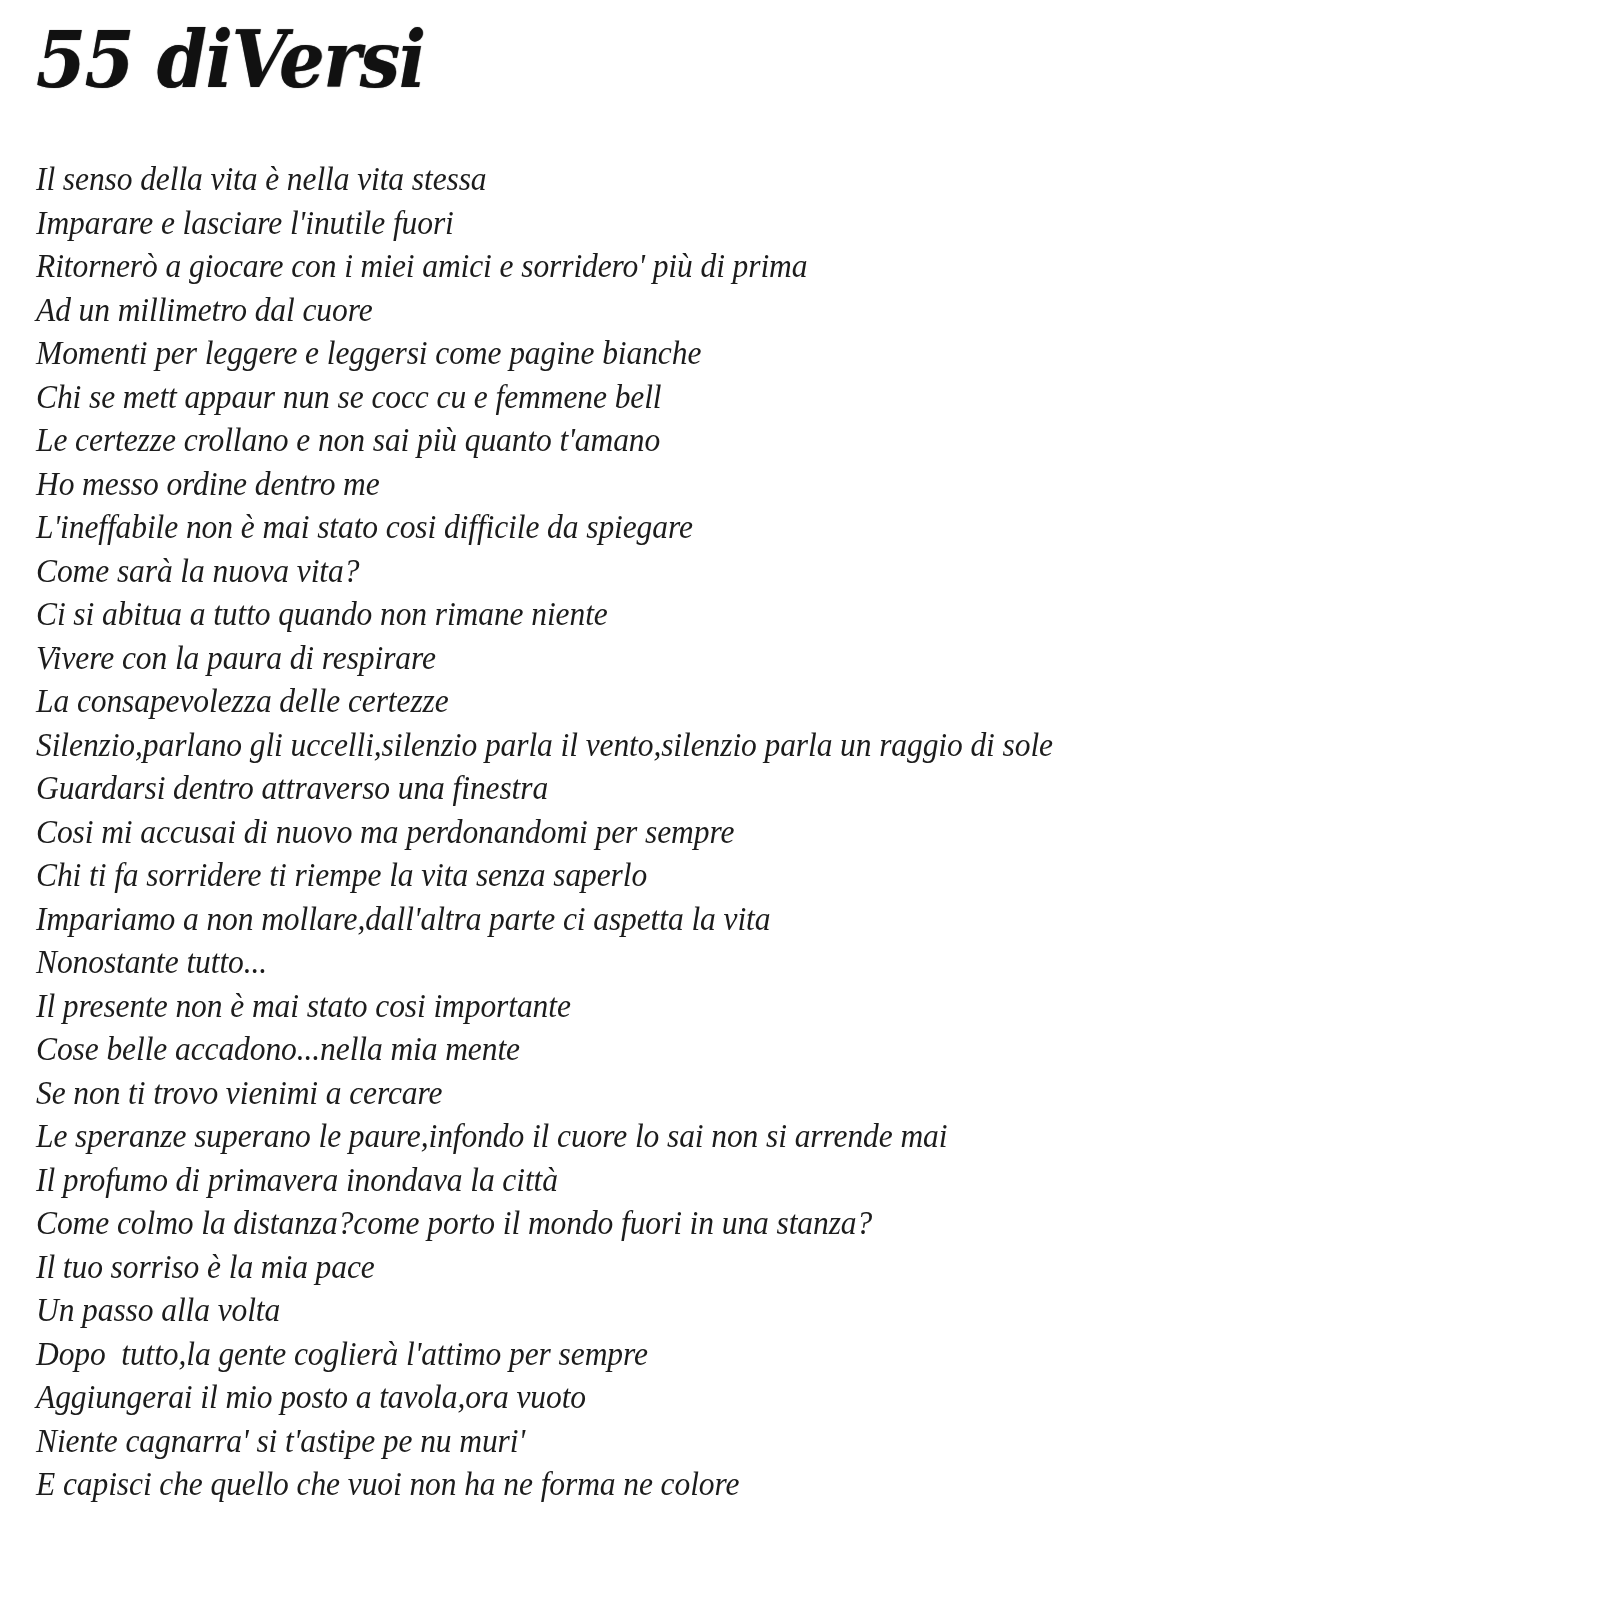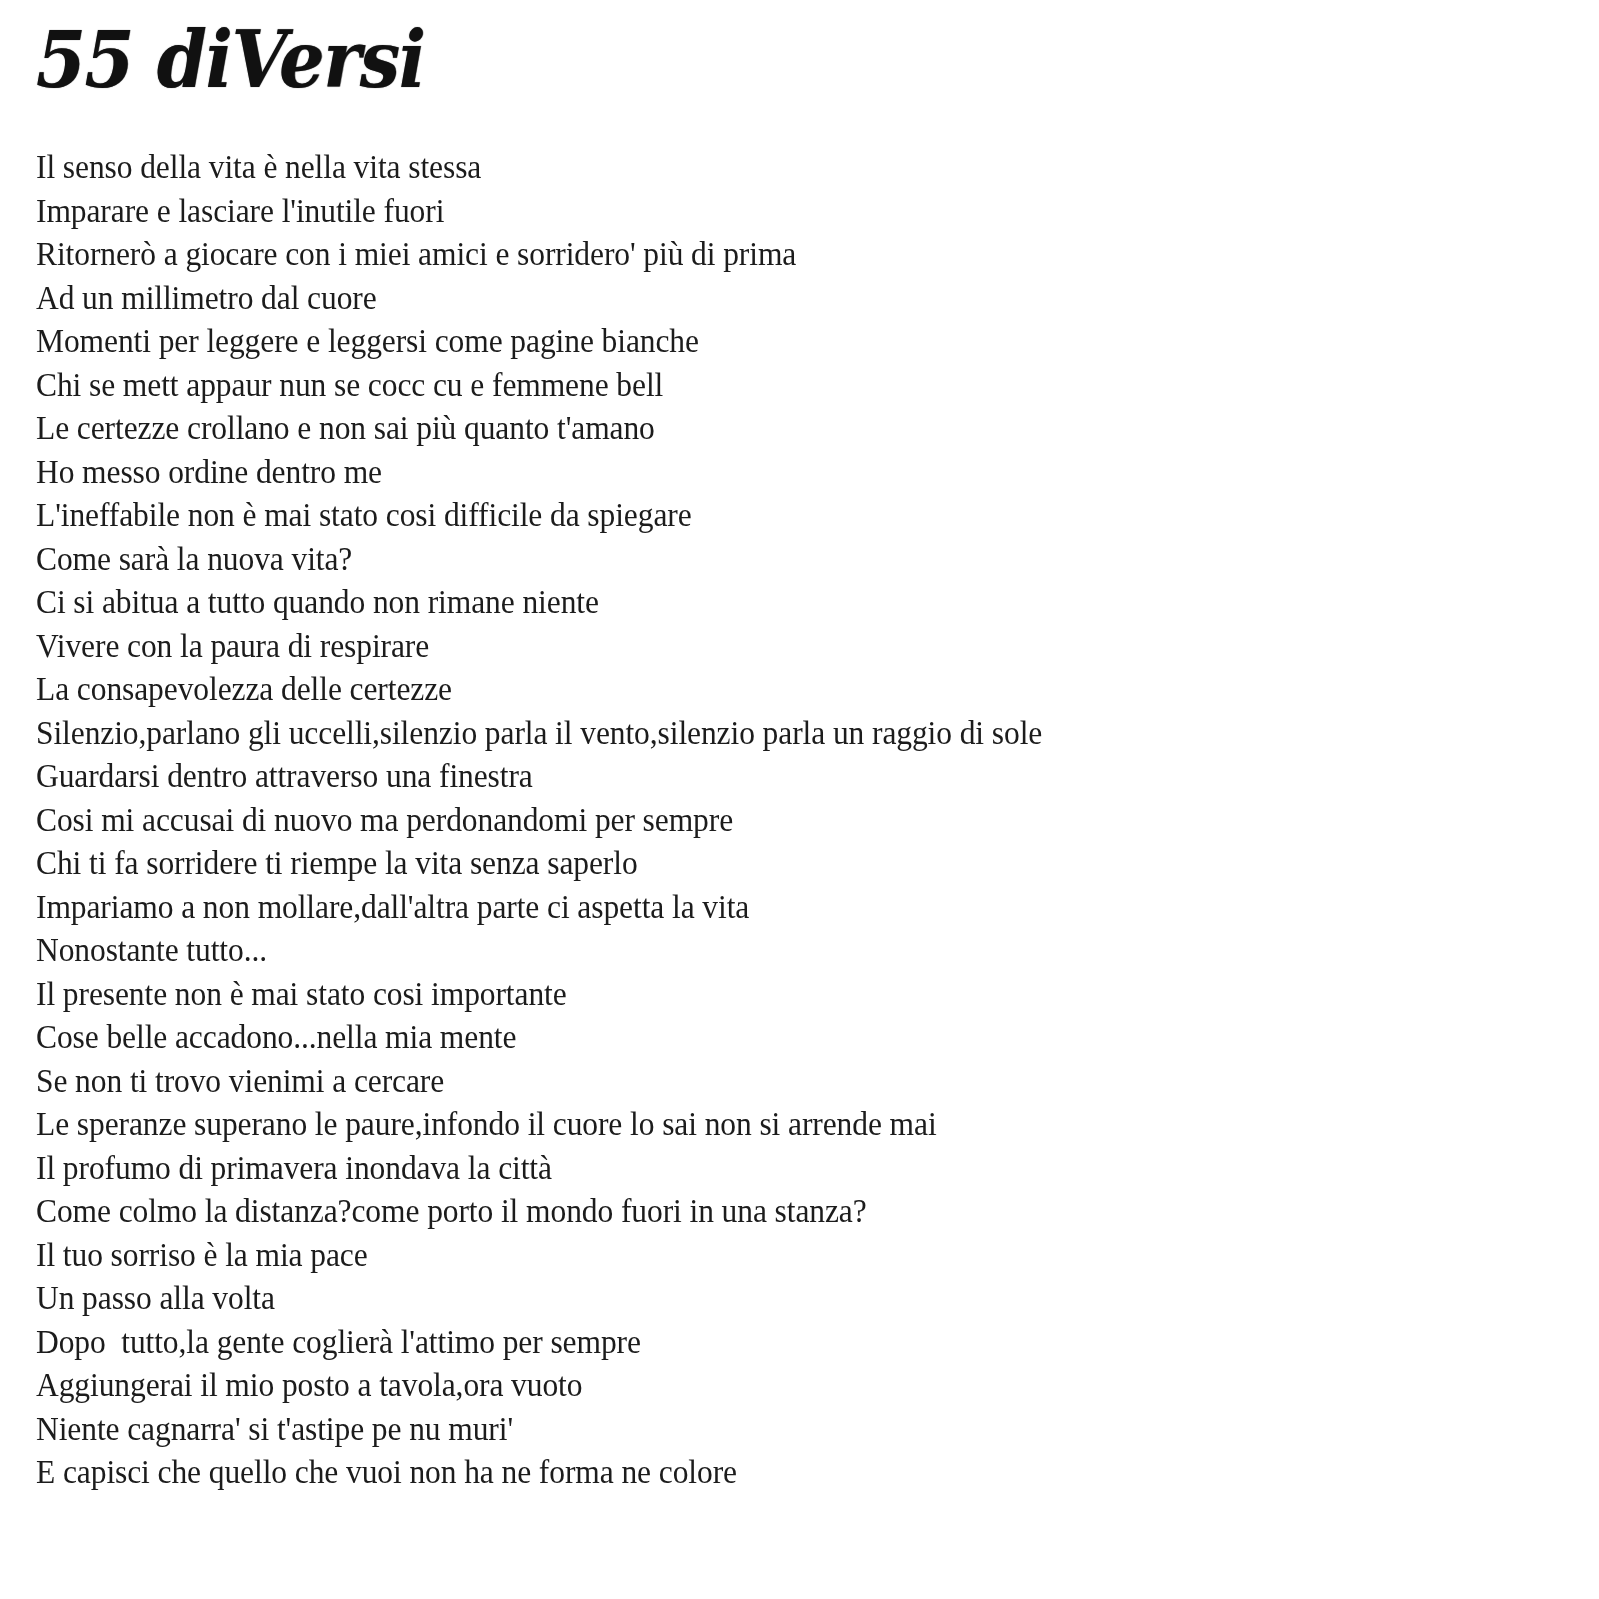--- a/index.html
+++ b/index.html
@@ -46,22 +46,23 @@
     white-space: nowrap;
     transform: scaleX(0.92);
     transform-origin: left center;
     text-shadow: 0 0 1.2px rgba(20,20,20,0.55), 0.6px 0.4px 0.6px rgba(0,0,0,0.35);
   }
 
   
   .poem {
     position: absolute;
     left: 36px;
-    top: 146px;
+    top: 158px;
     right: 40px;
+    font-style: italic;
   }
   .poem-line {
     font-family: "Liberation Serif", "DejaVu Serif", serif;
     font-size: 33px;
     line-height: 43.5px;
     font-weight: 400;
     color: #1c1c1c;
     white-space: pre;
     letter-spacing: -0.1px;
     transform: scaleX(0.955);

